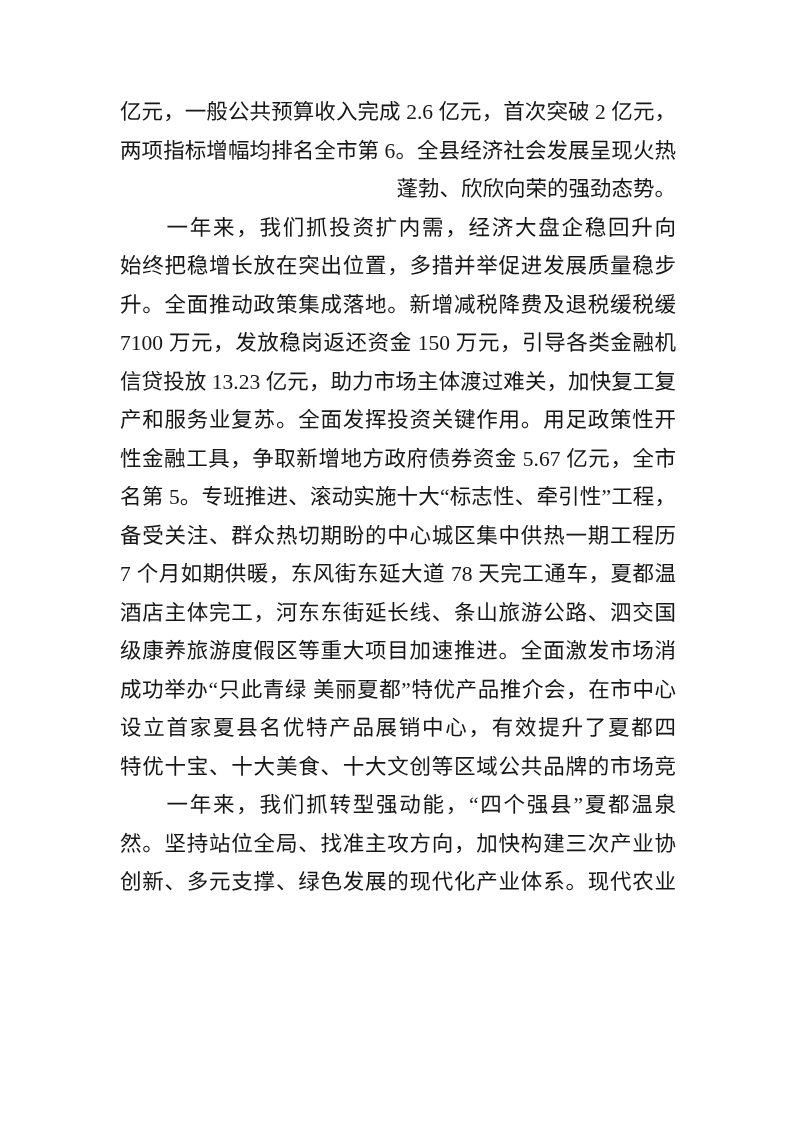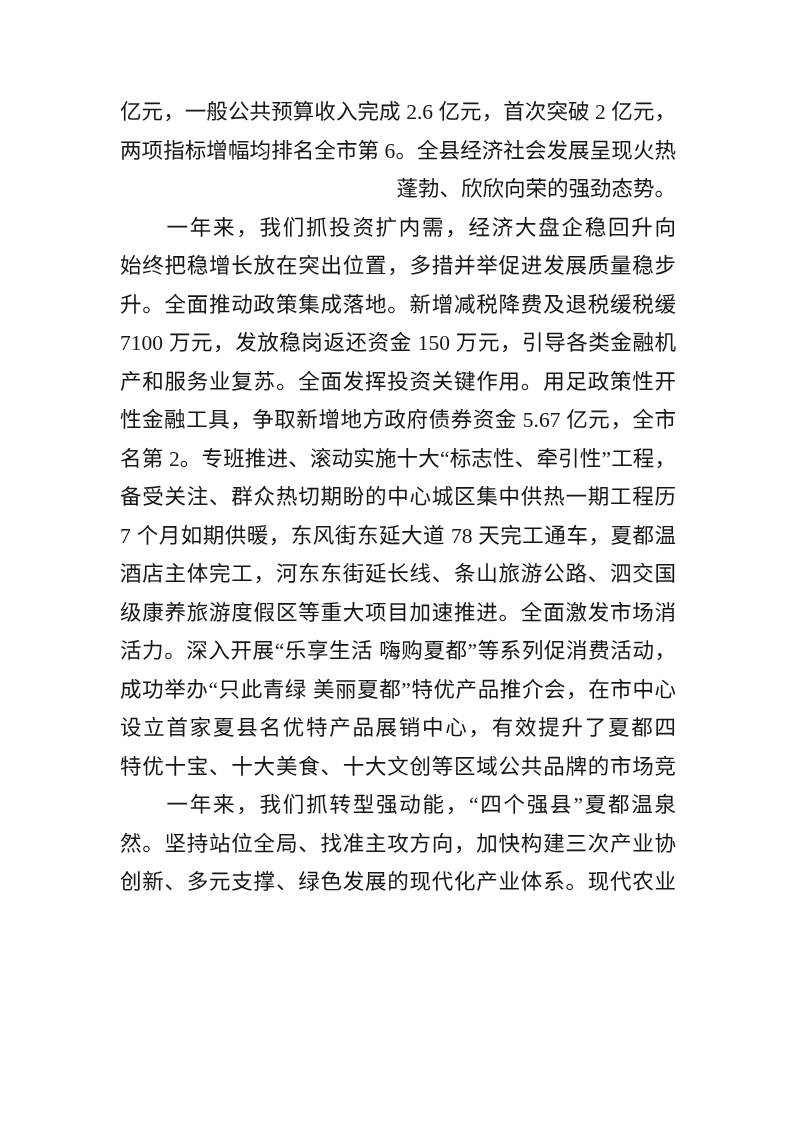--- a/index.html
+++ b/index.html
@@ -50,28 +50,28 @@
 
 <div class="page">
   <div class="content">
     <div class="line j">亿元，一般公共预算收入完成 2.6 亿元，首次突破 2 亿元，</div>
     <div class="line j">两项指标增幅均排名全市第 6。全县经济社会发展呈现火热</div>
     <div class="line p">蓬勃、欣欣向荣的强劲态势。</div>
     <div class="line j">　　一年来，我们抓投资扩内需，经济大盘企稳回升向好。</div>
     <div class="line j">始终把稳增长放在突出位置，多措并举促进发展质量稳步提</div>
     <div class="line j">升。全面推动政策集成落地。新增减税降费及退税缓税缓费</div>
     <div class="line j">7100 万元，发放稳岗返还资金 150 万元，引导各类金融机构</div>
+    <div class="line j">信贷投放 13.23 亿元，助力市场主体渡过难关，加快复工复</div>
     <div class="line j">产和服务业复苏。全面发挥投资关键作用。用足政策性开发</div>
     <div class="line j">性金融工具，争取新增地方政府债券资金 5.67 亿元，全市排</div>
-    <div class="line j">名第 2。专班推进、滚动实施十大“标志性、牵引性”工程，</div>
+    <div class="line j">名第 5。专班推进、滚动实施十大“标志性、牵引性”工程，</div>
     <div class="line j">备受关注、群众热切期盼的中心城区集中供热一期工程历时</div>
     <div class="line j">7 个月如期供暖，东风街东延大道 78 天完工通车，夏都温泉</div>
     <div class="line j">酒店主体完工，河东东街延长线、条山旅游公路、泗交国家</div>
     <div class="line j">级康养旅游度假区等重大项目加速推进。全面激发市场消费</div>
-    <div class="line j">活力。深入开展“乐享生活 嗨购夏都”等系列促消费活动，</div>
     <div class="line j">成功举办“只此青绿 美丽夏都”特优产品推介会，在市中心</div>
     <div class="line j">设立首家夏县名优特产品展销中心，有效提升了夏都四贵、</div>
     <div class="line j">特优十宝、十大美食、十大文创等区域公共品牌的市场竞争</div>
     <div class="line j">　　一年来，我们抓转型强动能，“四个强县”夏都温泉</div>
     <div class="line j">然。坚持站位全局、找准主攻方向，加快构建三次产业协同</div>
     <div class="line j">创新、多元支撑、绿色发展的现代化产业体系。现代农业全</div>
   </div>
 </div>
 
 </body></html>

